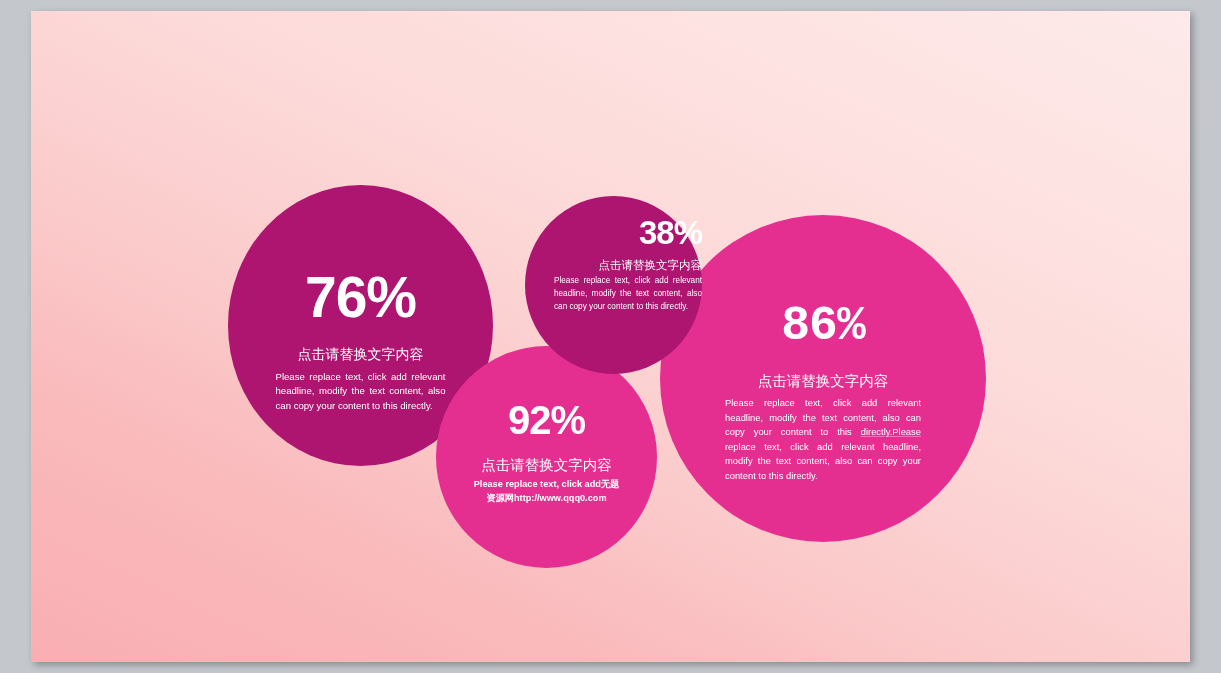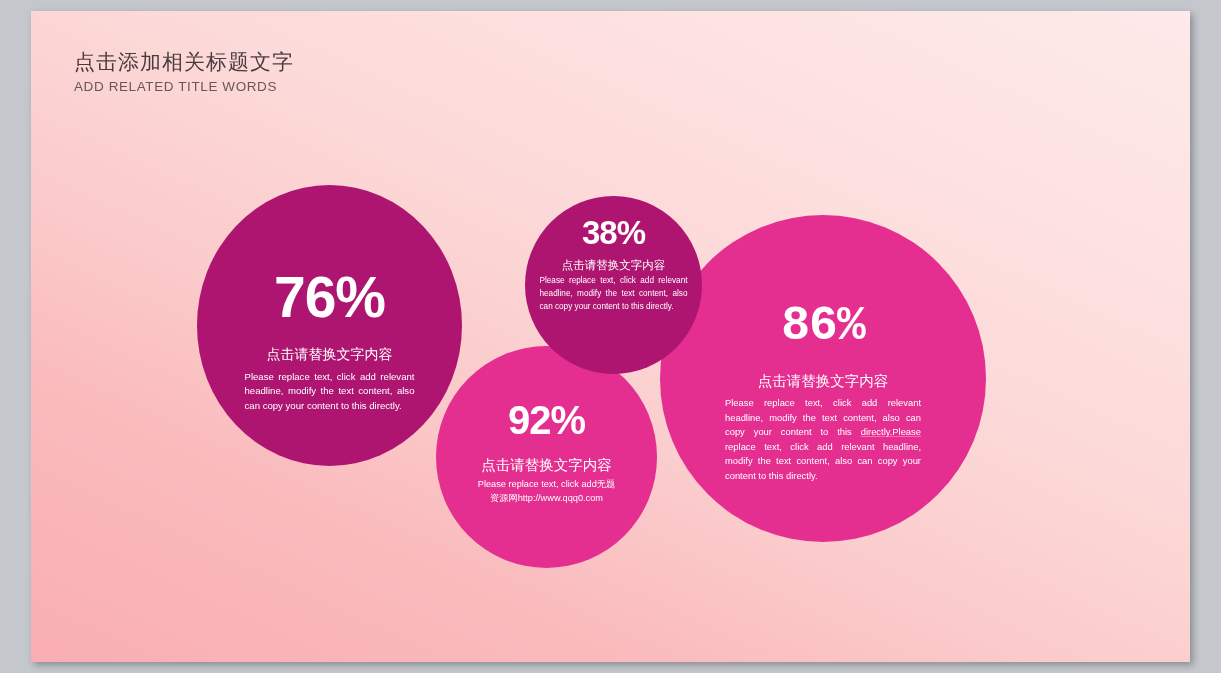--- a/index.html
+++ b/index.html
@@ -73,52 +73,48 @@
   .cap-en {
     color:#ffffff;
     text-align:justify;
     text-align-last:left;
     line-height:1.55;
   }
   .cap-en.center { text-align:center; text-align-last:center; }
   .spell { text-decoration:underline; text-decoration-color:#ff6fb5; }
 
   
-  #b76 { left:166px; top:174px; width:265px; height:281px; padding-top:84px; }
+  #b76 { left:197px; top:174px; width:265px; height:281px; padding-top:84px; }
   #b76 .pct    { font-size:57px; }
   #b76 .cap-cn { font-size:14px; margin-top:20px; }
   #b76 .cap-en { font-size:9.6px; width:170px; margin-top:6px; }
 
   
   #b53 { left:405px; top:335px; width:221px; height:222px; padding-top:54px; z-index:3; }
   #b53 .pct    { font-size:40px; }
   #b53 .cap-cn { font-size:14.5px; margin-top:16px; }
-  #b53 .cap-en { font-size:9.2px; width:160px; margin-top:3px; }
+  #b53 .cap-en { font-size:9.2px; width:160px; margin-top:3px;font-weight:bold; }
 
   
   #b86 { left:629px; top:204px; width:326px; height:327px; padding-top:87px; z-index:2; }
   #b86 .pct    { font-size:48px;font-family:Liberation Mono, monospace; }
   #b86 .cap-cn { font-size:14.5px; margin-top:22px; }
   #b86 .cap-en { font-size:9.4px; width:196px; margin-top:6px; }
 
   
-  #b38 { left:494px; top:185px; width:177px; height:178px; padding-top:20px; z-index:4; }
+  #b38 { left:494px; top:185px; width:177px; height:178px; padding-top:20px; z-index:4;align-items:flex-end; }
   #b38 .pct    { font-size:33px; }
   #b38 .cap-cn { font-size:11.5px; margin-top:9px; }
   #b38 .cap-en { font-size:8.2px; width:148px; margin-top:3px; }
 </style>
 </head>
 <body>
 
 <div id="slide">
 
-  <div id="header">
-    <div class="title-cn">点击添加相关标题文字</div>
-    <div class="title-en">ADD RELATED TITLE WORDS</div>
-  </div>
 
   <div class="bubble dark" id="b76">
     <div class="pct">76%</div>
     <div class="cap-cn">点击请替换文字内容</div>
     <div class="cap-en">Please replace text, click add relevant headline, modify the text content, also can copy your content to this directly.</div>
   </div>
 
   <div class="bubble bright" id="b86">
     <div class="pct">86%</div>
     <div class="cap-cn">点击请替换文字内容</div>

